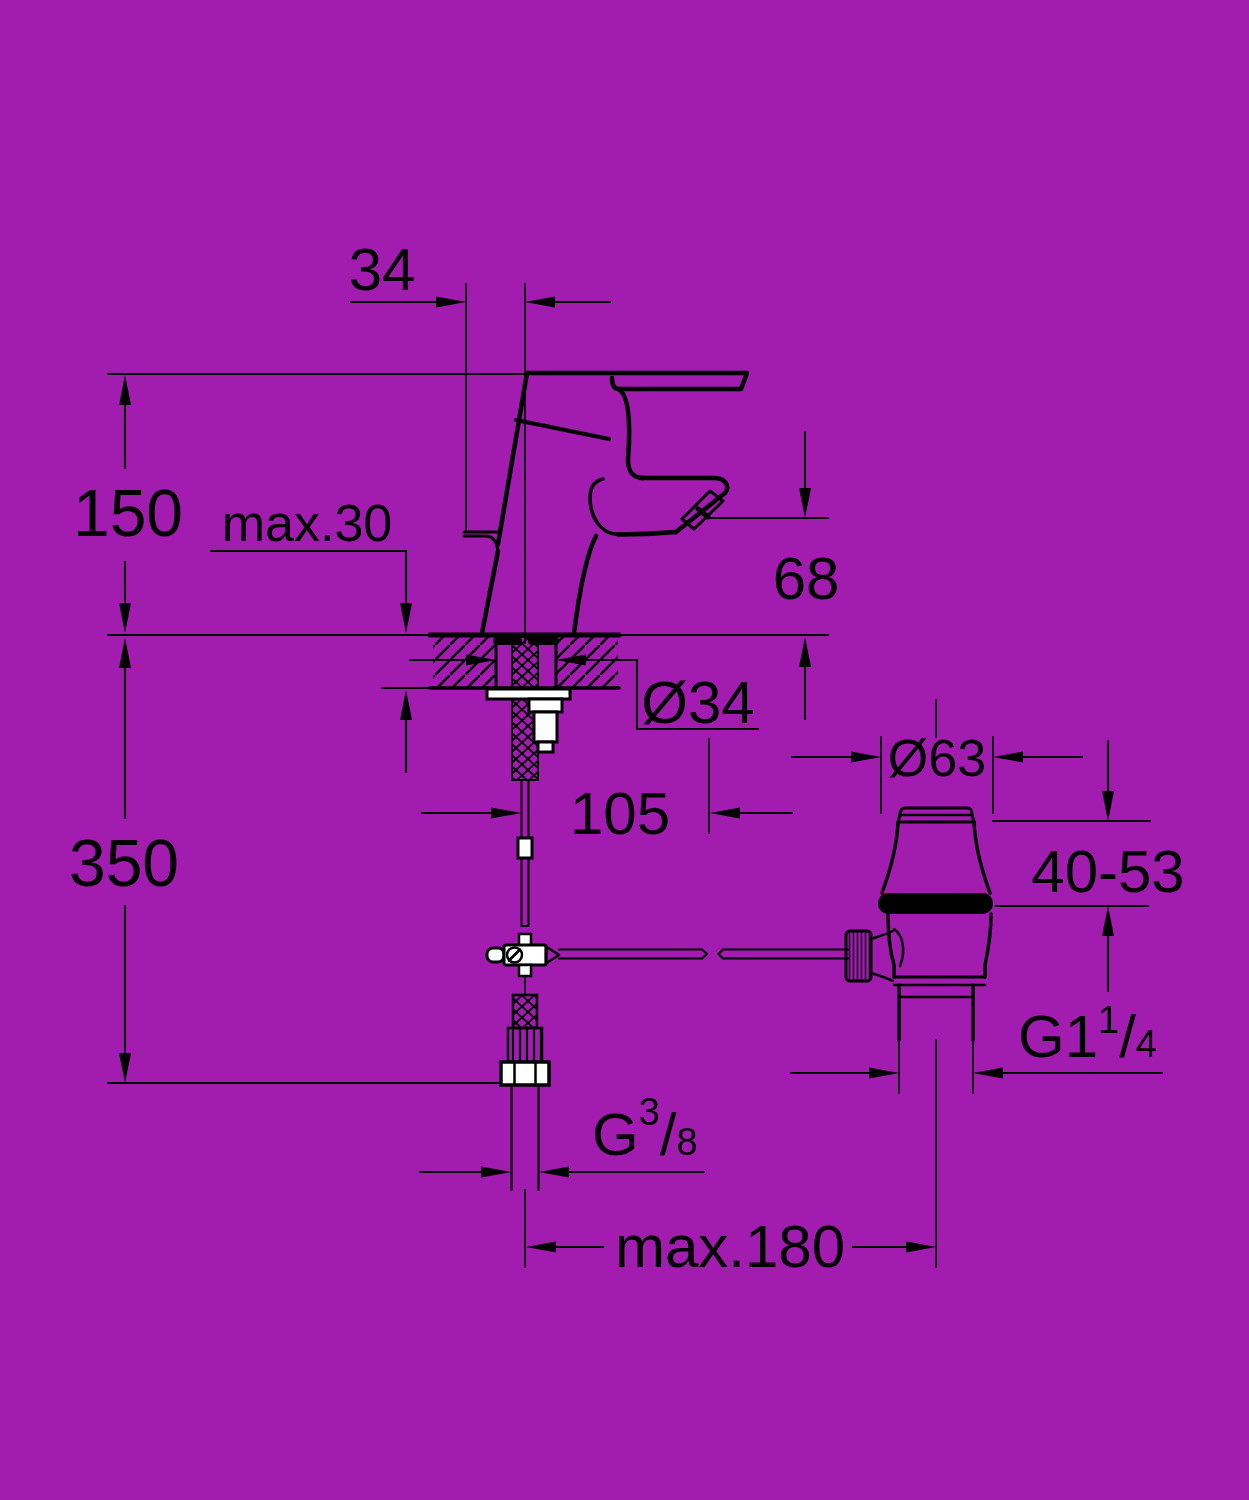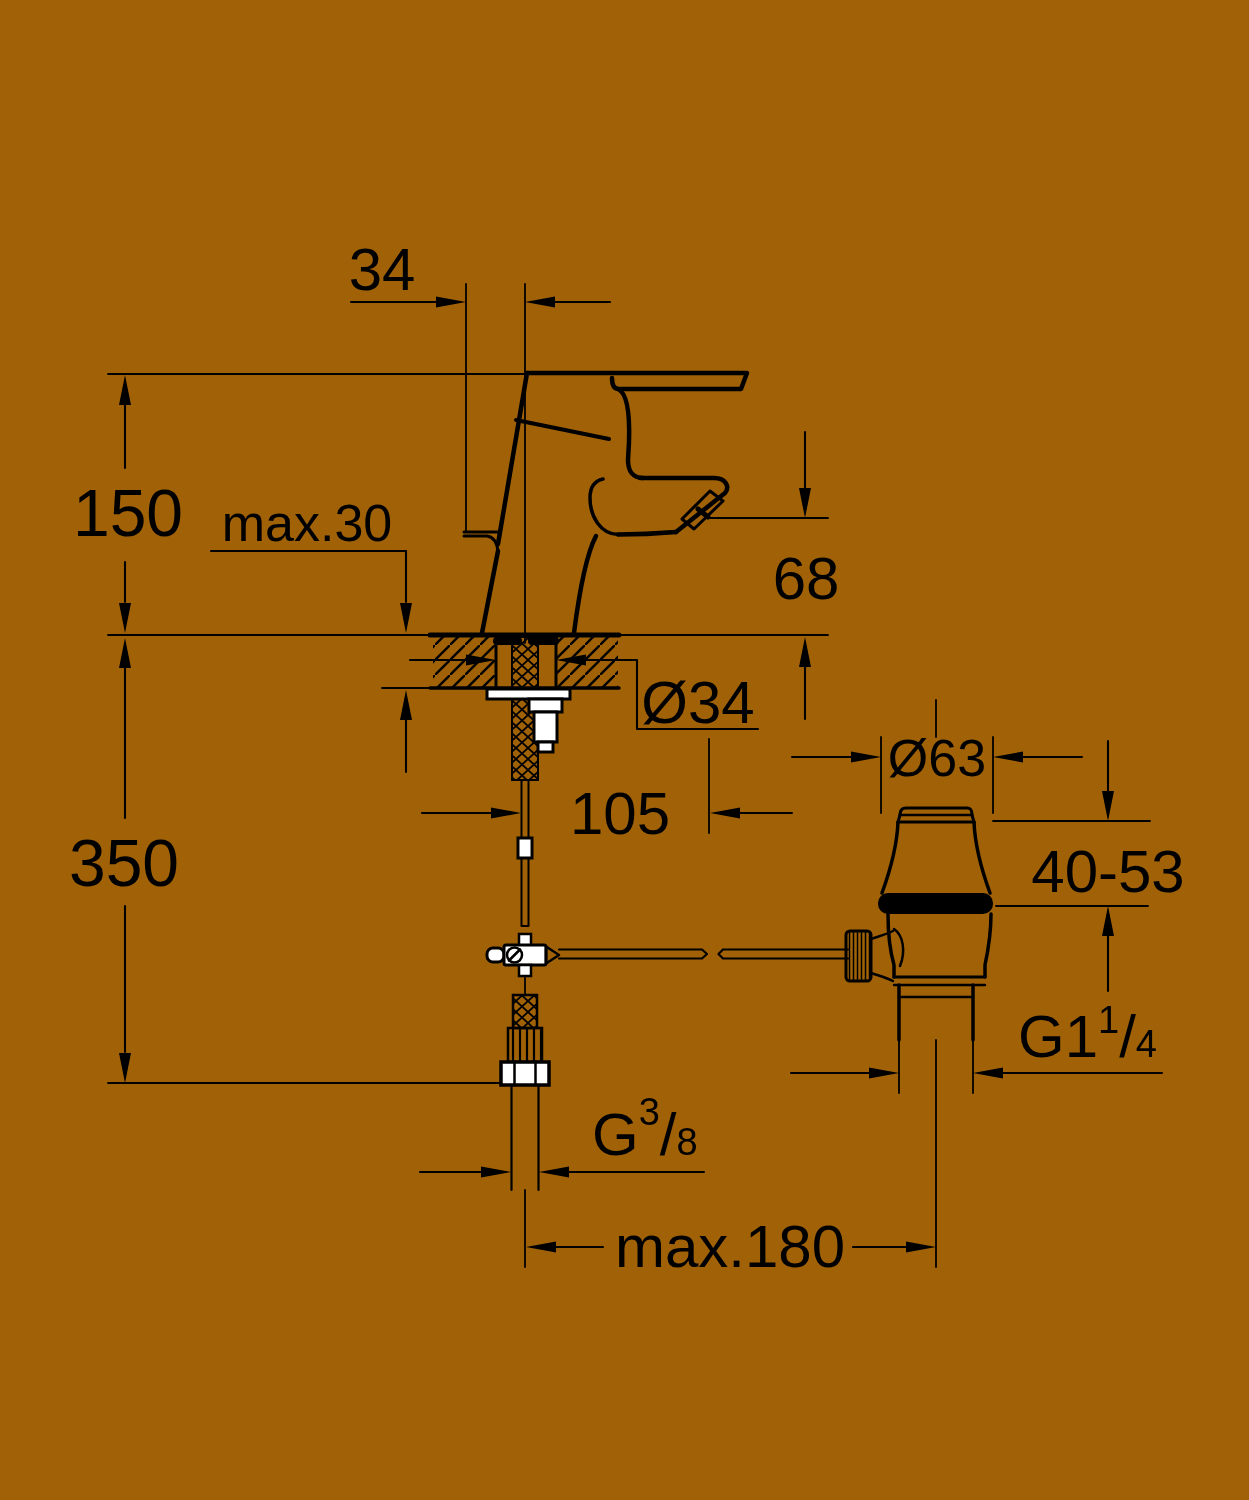--- a/index.html
+++ b/index.html
@@ -1,16 +1,16 @@
 <!DOCTYPE html>
 <html><head>
 <meta charset="utf-8">
 <style>
   html,body{margin:0;padding:0;background:#fff;}
-  #canvas{position:relative;width:1249px;height:1500px;background:#a16207;overflow:hidden;}
+  #canvas{position:relative;width:1249px;height:1500px;background:#a21caf;overflow:hidden;}
   svg{display:block;}
   .ln{stroke:#000;fill:none;stroke-linecap:round;stroke-linejoin:round;}
   .thin{stroke-width:1.8;}
   .dim{stroke-width:2.1;}
   .med{stroke-width:3;}
   .thick{stroke-width:4.5;}
   .ah{fill:#000;stroke:none;}
   text{font-family:"Liberation Sans","DejaVu Sans",sans-serif;fill:#000;}
   .t-lg{font-size:66px;}
   .t-md{font-size:60px;}

